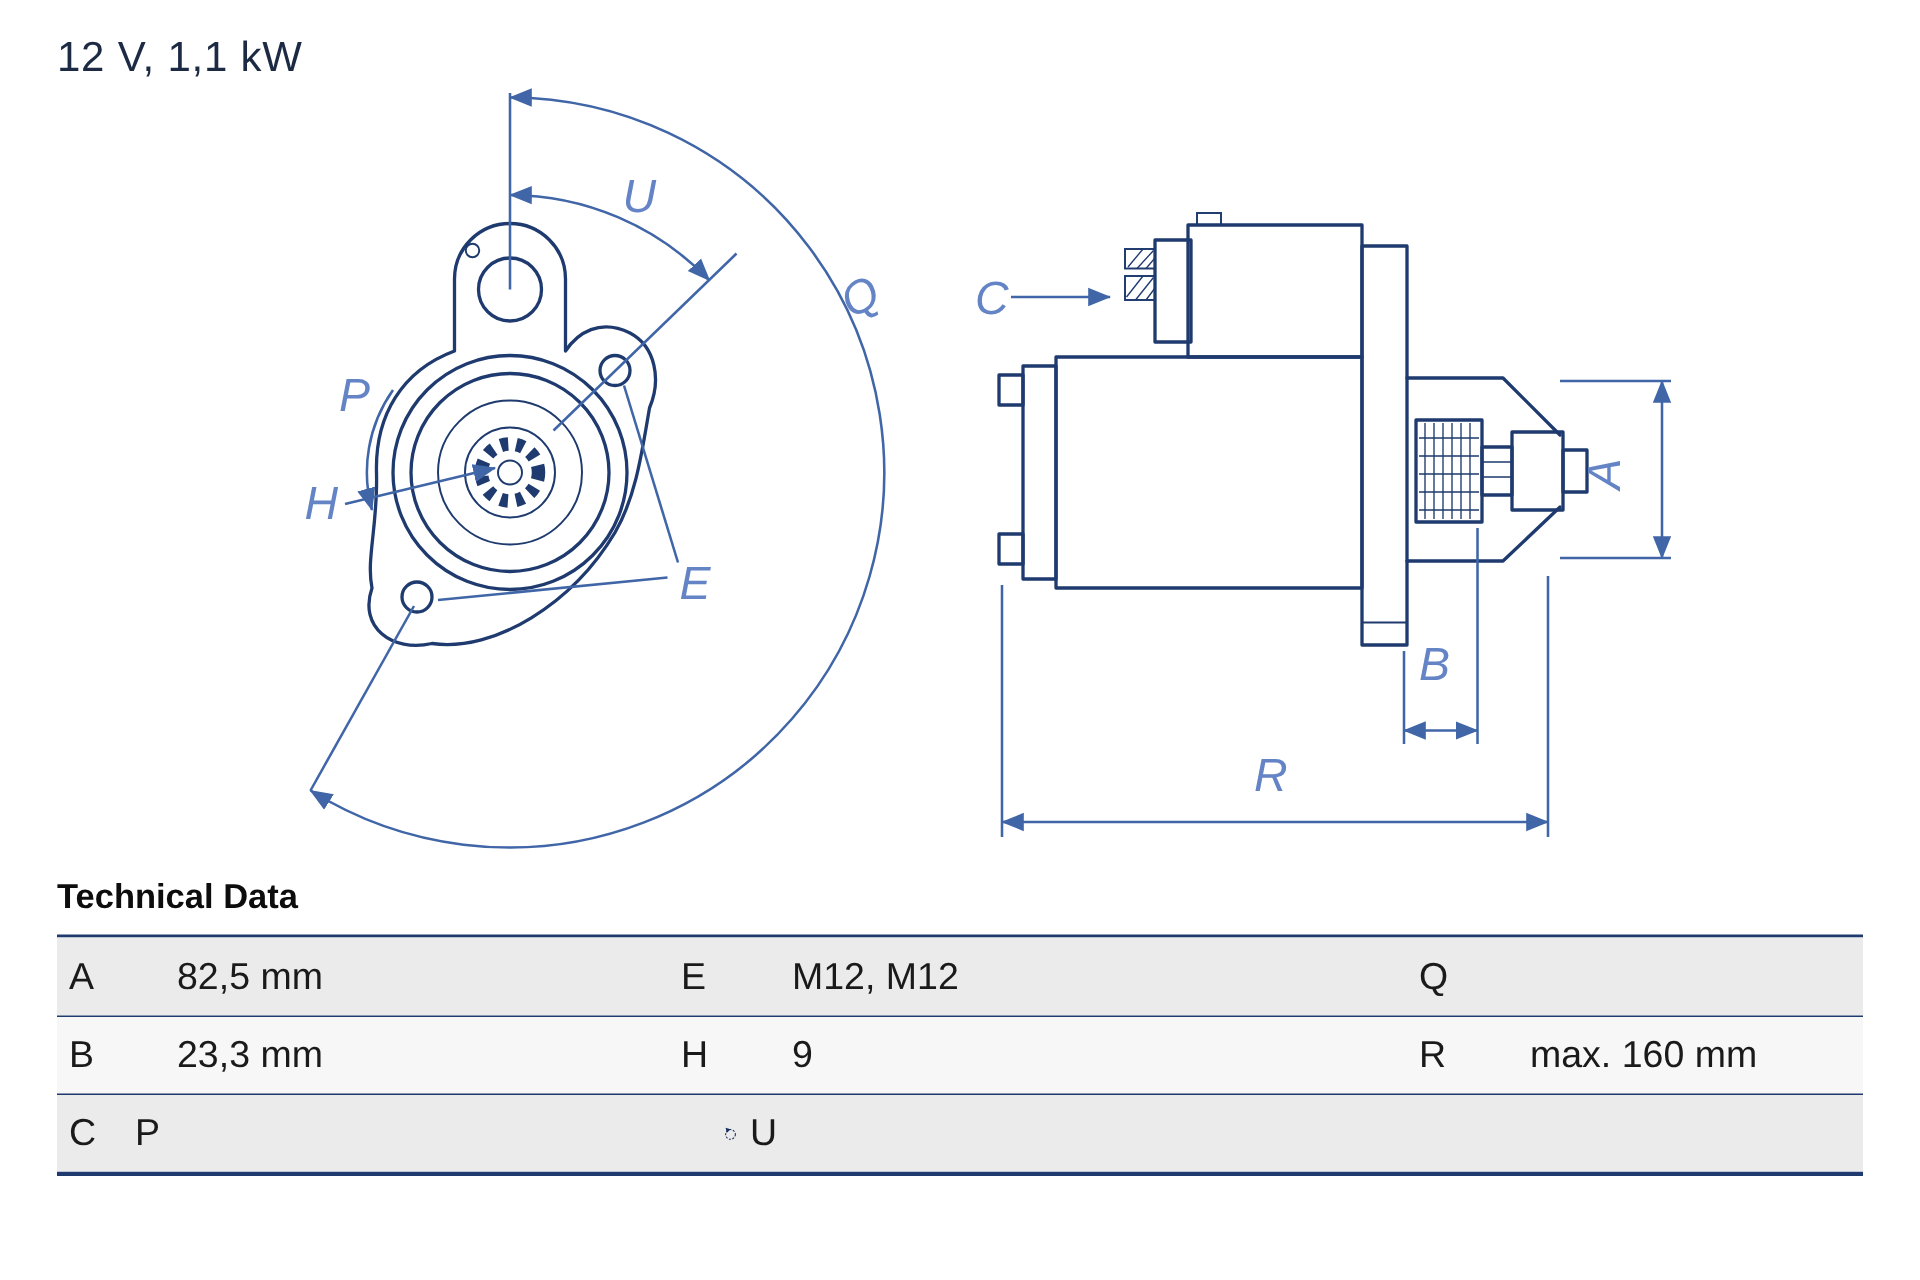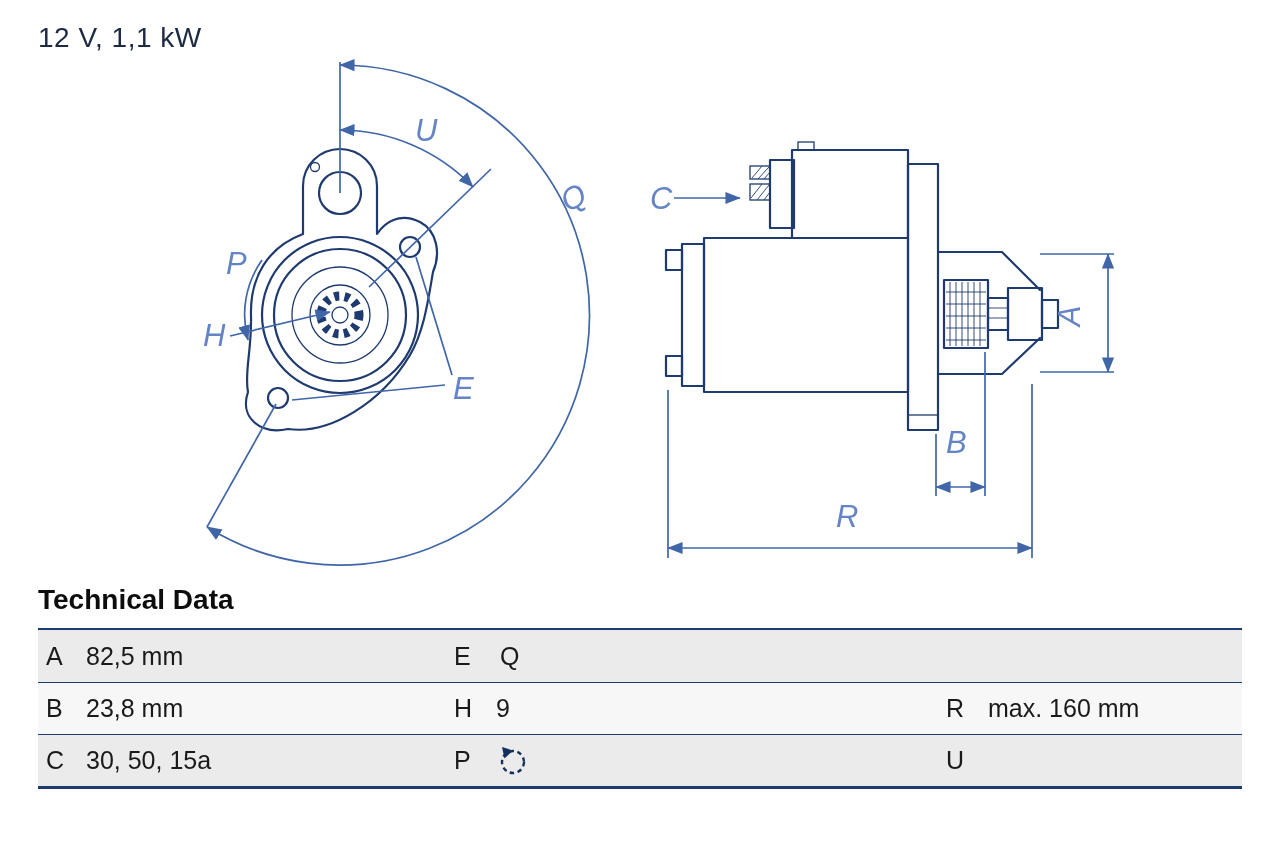--- a/index.html
+++ b/index.html
@@ -25,21 +25,21 @@
     left: 0;
   }
   .data-section {
     position: absolute;
     top: 572px;
     left: 0;
     width: 1280px;
     padding: 12px 38px 0 38px;
   }
   .data-heading {
-    font-size: 28px;
+    font-size: 23px;
     font-weight: bold;
     color: #0d0d0d;
     margin-bottom: 12px;
   }
   .tech-table {
     width: 100%;
     border-top: 2px solid #1e3a6e;
     border-bottom: 3px solid #1e3a6e;
   }
   .tr {
@@ -47,21 +47,21 @@
     grid-template-columns: 44px 364px 46px 446px 46px 1fr;
     align-items: center;
     height: 52px;
     font-size: 25px;
     color: #1a1a1a;
   }
   .tr.alt { background: #ebebeb; }
   .tr.base { background: #f7f7f7; }
   .tr + .tr { border-top: 1px solid #1e3a6e; }
   .td.key { padding-left: 8px; }
-  .td.val { padding-left: 4px; }
+  .td.val { padding-left: 4px; margin-left: 32px; }
   .icon-cell { display: flex; align-items: center; }
   
   .o  { stroke: #1e3a6e; stroke-width: 2.2; fill: none; stroke-linejoin: round; stroke-linecap: round; }
   .o1 { stroke: #1e3a6e; stroke-width: 1.3; fill: none; }
   .o2 { stroke: #1e3a6e; stroke-width: 0.9; fill: none; }
   .d  { stroke: #4066a8; stroke-width: 1.7; fill: none; }
   .lbl {
     fill: #6484c6;
     font-family: "Liberation Sans", sans-serif;
     font-size: 31px;
@@ -178,35 +178,35 @@
 
   <div class="data-section">
     <div class="data-heading">Technical Data</div>
 
     <div class="tech-table">
 
       <div class="tr alt">
         <div class="td key">A</div>
         <div class="td val">82,5 mm</div>
         <div class="td key">E</div>
+        <div class="td val">M12, M12</div>
         <div class="td key">Q</div>
       </div>
 
       <div class="tr base">
         <div class="td key">B</div>
-        <div class="td val">23,8 mm</div>
+        <div class="td val">23,3 mm</div>
         <div class="td key">H</div>
         <div class="td val">9</div>
         <div class="td key">R</div>
         <div class="td val">max. 160 mm</div>
       </div>
 
       <div class="tr alt">
         <div class="td key">C</div>
-        <div class="td val">30, 50, 15a</div>
         <div class="td key">P</div>
         <div class="td val icon-cell">
           <svg width="34" height="32" viewBox="0 0 34 32">
             <circle cx="17" cy="17" r="11" fill="none" stroke="#16305e" stroke-width="2.4" stroke-dasharray="4.5 3.5"></circle>
             <polygon points="6,2 17,5.5 8.5,13.5" fill="#16305e"></polygon>
           </svg>
         </div>
         <div class="td key">U</div>
       </div>
 

